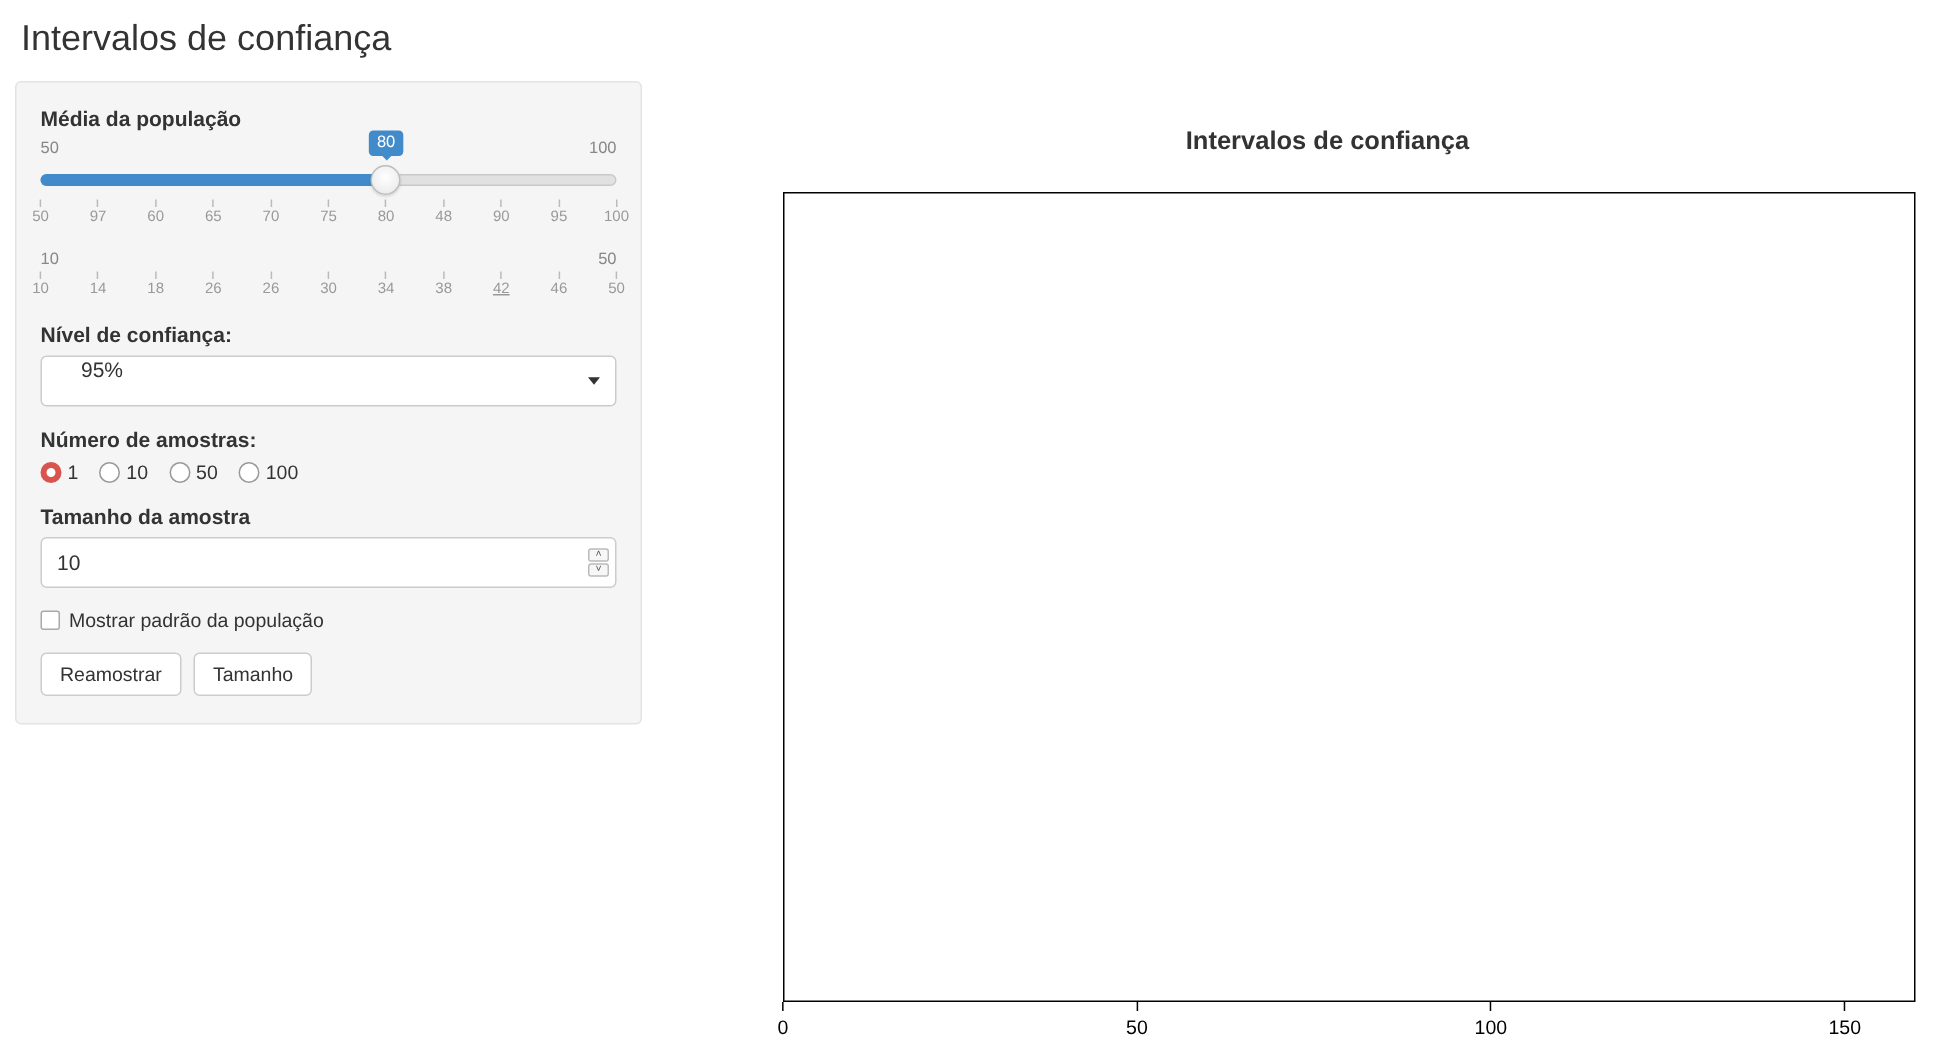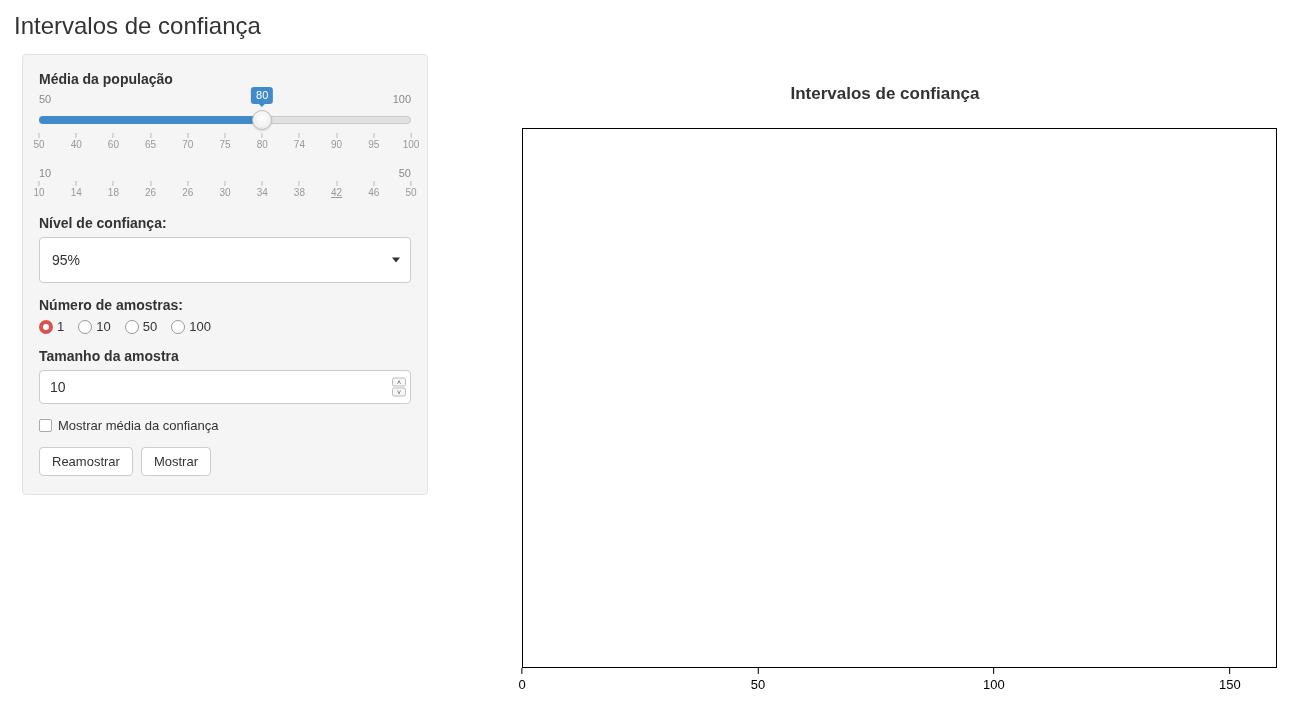--- a/index.html
+++ b/index.html
@@ -21,21 +21,20 @@
   .layout { display: flex; }
   .sidebar {
     width: 420px;
     padding: 4px 0 0 2px;
   }
   .well {
     background: #f5f5f5;
     border: 1px solid #e3e3e3;
     border-radius: 4px;
     padding: 16px 16px 18px 16px;
-    margin-left: 12px;
   }
   .form-group { margin-bottom: 14px; }
   .form-group:last-child { margin-bottom: 0; }
   .control-label {
     display: block;
     font-weight: 700;
     margin-bottom: 6px;
     color: #333;
   }
 
@@ -118,24 +117,24 @@
     background: #bbb;
     margin: 0 auto 1px auto;
   }
 
   
   .select-wrap {
     position: relative;
     background: #fff;
     border: 1px solid #ccc;
     border-radius: 4px;
-    height: 46px;
+    height: 34px;
     display: flex;
-    align-items: center;
-    padding: 0 28px 0 12px;
+    align-items: flex-start;
+    padding: 0 28px 0 26px;
     cursor: pointer;
   }
   .select-caret {
     position: absolute;
     right: 10px;
     top: 50%;
     transform: translateY(-50%);
     width: 0; height: 0;
     border-left: 4px solid transparent;
     border-right: 4px solid transparent;
@@ -247,27 +246,27 @@
             <span>100</span>
           </div>
           <div class="slider-wrap">
             <div class="slider-track"></div>
             <div class="slider-fill" style="width: 60%;"></div>
             <div class="slider-value-badge" style="left: 60%;"><span>80</span></div>
             <div class="slider-thumb" style="left: 60%;"></div>
           </div>
           <div class="slider-ticks">
               <div class="slider-tick" style="left: 0%;">50</div>
-              <div class="slider-tick" style="left: 10%;">40</div>
+              <div class="slider-tick" style="left: 10%;">97</div>
               <div class="slider-tick" style="left: 20%;">60</div>
               <div class="slider-tick" style="left: 30%;">65</div>
               <div class="slider-tick" style="left: 40%;">70</div>
               <div class="slider-tick" style="left: 50%;">75</div>
               <div class="slider-tick" style="left: 60%;">80</div>
-              <div class="slider-tick" style="left: 70%;">74</div>
+              <div class="slider-tick" style="left: 70%;">48</div>
               <div class="slider-tick" style="left: 80%;">90</div>
               <div class="slider-tick" style="left: 90%;">95</div>
               <div class="slider-tick" style="left: 100%;">100</div>
             </div>
         </div>
 
         <div class="form-group">
           <div class="slider-range-labels">
             <span>10</span>
             <span>50</span>
@@ -324,27 +323,27 @@
             <div class="spinner">
               <span>˄</span>
               <span>˅</span>
             </div>
           </div>
         </div>
 
         <div class="form-group">
           <div class="checkbox-row">
             <span class="checkbox-box"></span>
-            <span>Mostrar média da confiança</span>
+            <span>Mostrar padrão da população</span>
           </div>
         </div>
 
         <div class="btn-row">
           <button class="btn">Reamostrar</button>
-          <button class="btn">Mostrar</button>
+          <button class="btn">Tamanho</button>
         </div>
 
       </div>
     </div>
 
     <div class="main">
       <div class="plot-title">Intervalos de confiança</div>
       <div class="plot-box"></div>
       <div class="x-axis" id="x-axis">
           <div class="x-tick" style="left: 0%;">0</div>

